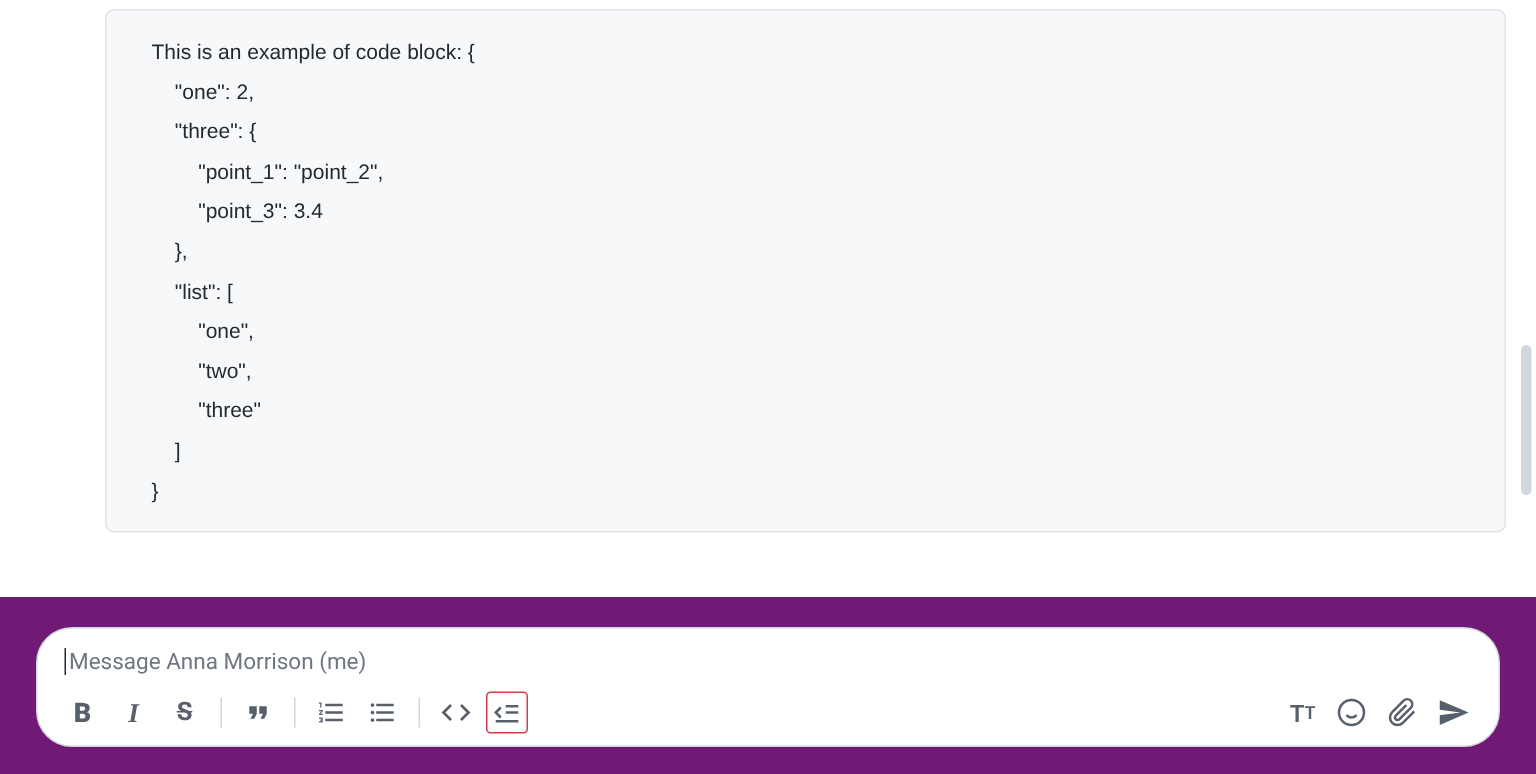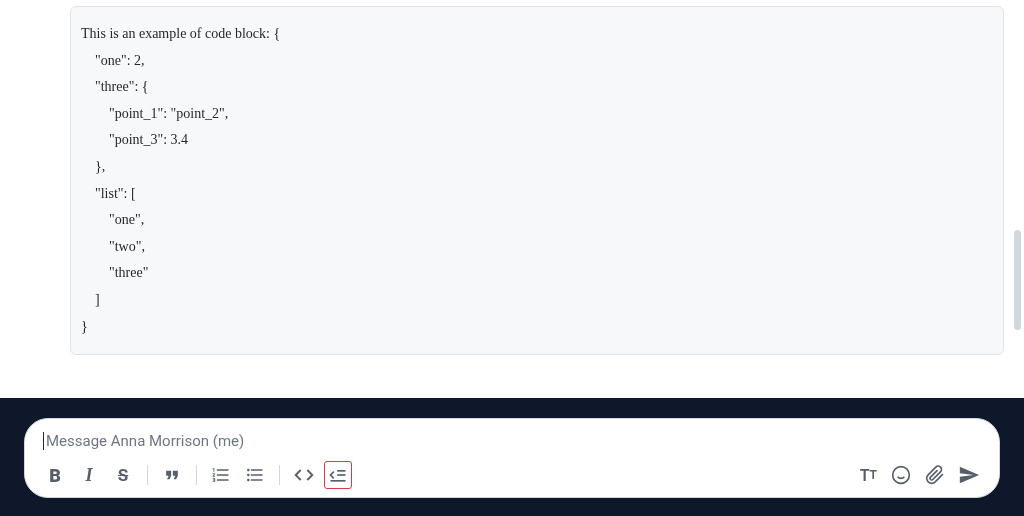--- a/index.html
+++ b/index.html
@@ -12,32 +12,33 @@
       position: relative;
     }
     .code-container {
       margin: 6px 20px 0 70px;
       background: #f6f8fa;
       border: 1px solid #e1e4e8;
       border-radius: 6px;
       padding: 14px 10px;
     }
     .code-block {
-      font-family: Liberation Serif, serif;
+      font-family: Liberation Sans, sans-serif;
       font-size: 14px;
       line-height: 1.9;
       color: #24292e;
       white-space: pre;
+      margin-left: 20px;
     }
     .composer-area {
       position: absolute;
       bottom: 0;
       left: 0;
       right: 0;
-      background: #0f172a;
+      background: #701a75;
       padding: 20px 24px 18px 24px;
     }
     .composer-box {
       background: #ffffff;
       border: 1px solid #d0d7de;
       border-radius: 24px;
       padding: 10px 16px 8px 16px;
     }
     .input-line {
       display: flex;

